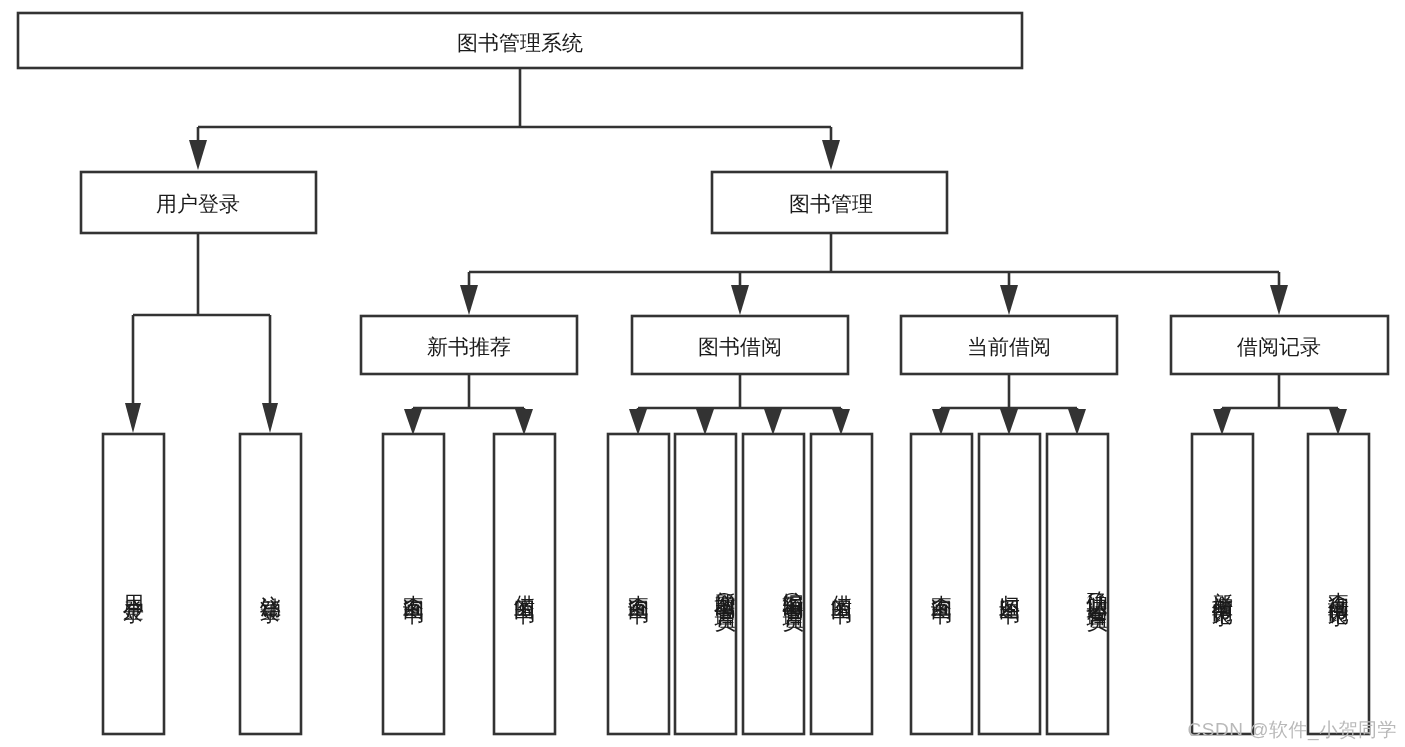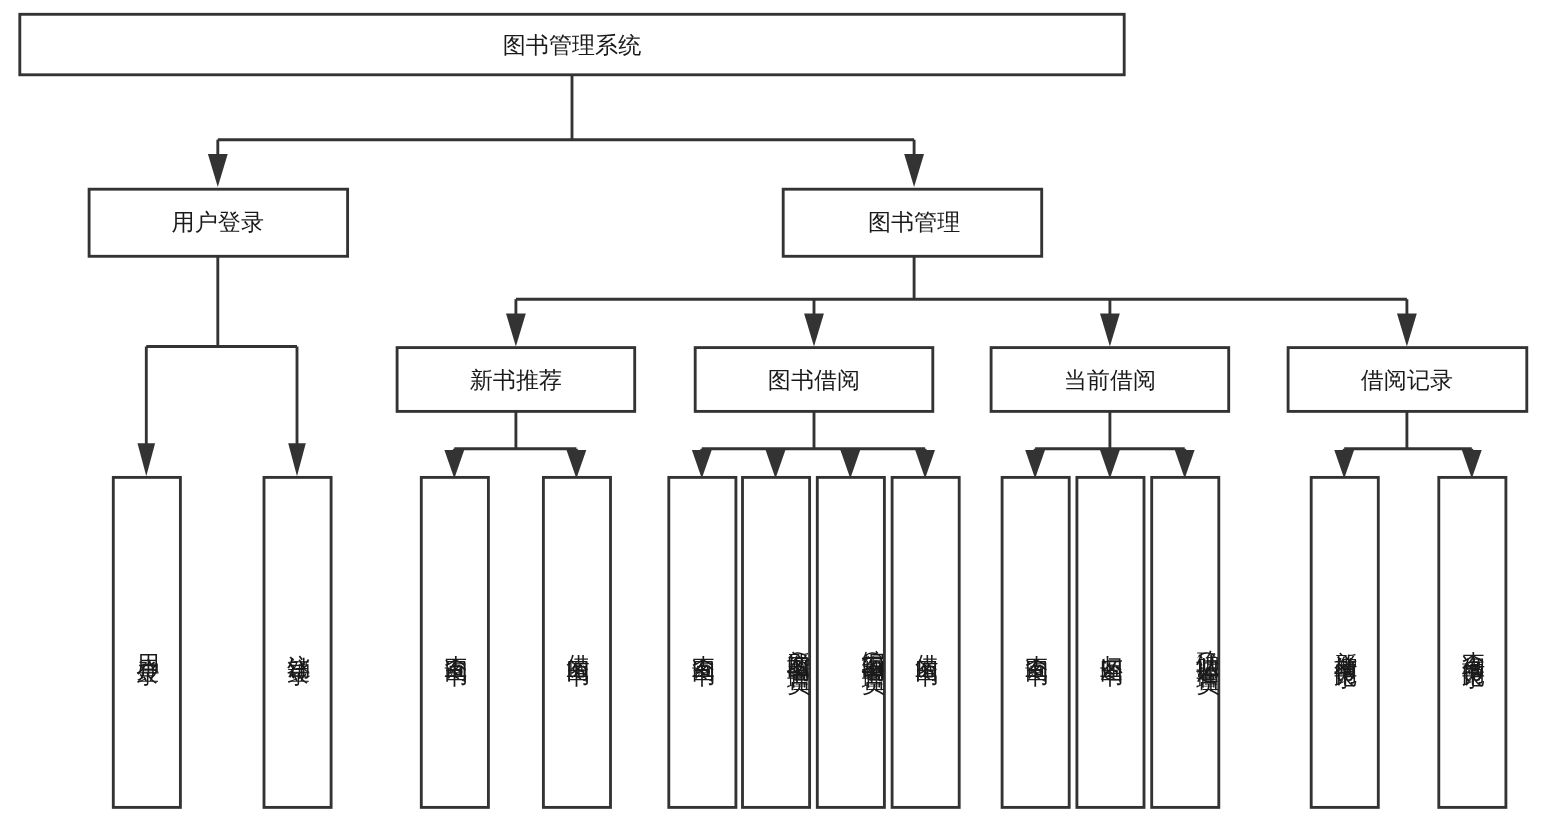--- a/index.html
+++ b/index.html
@@ -218,14 +218,15 @@
   <div class="vert-label-wrap" style="left:743px; top:440px; width:61px; height:294px; align-items:flex-start;">编辑图书（管理员）</div>
   <div class="vert-label-wrap" style="left:811px; top:434px; width:61px; height:300px; align-items:center;">借阅图书</div>
 
   <div class="vert-label-wrap" style="left:911px; top:434px; width:61px; height:300px; align-items:center;">查询图书</div>
   <div class="vert-label-wrap" style="left:979px; top:434px; width:61px; height:300px; align-items:center;">归还图书</div>
   <div class="vert-label-wrap" style="left:1047px; top:440px; width:61px; height:294px; align-items:flex-start;">确认归还（管理员）</div>
 
   <div class="vert-label-wrap" style="left:1192px; top:434px; width:61px; height:300px; align-items:center;">新增借阅记录</div>
   <div class="vert-label-wrap" style="left:1308px; top:434px; width:61px; height:300px; align-items:center;">查询借阅记录</div>
 
+  <div id="watermark">CSDN @软件_小贺同学</div>
 
 </div>
 
 </body></html>

